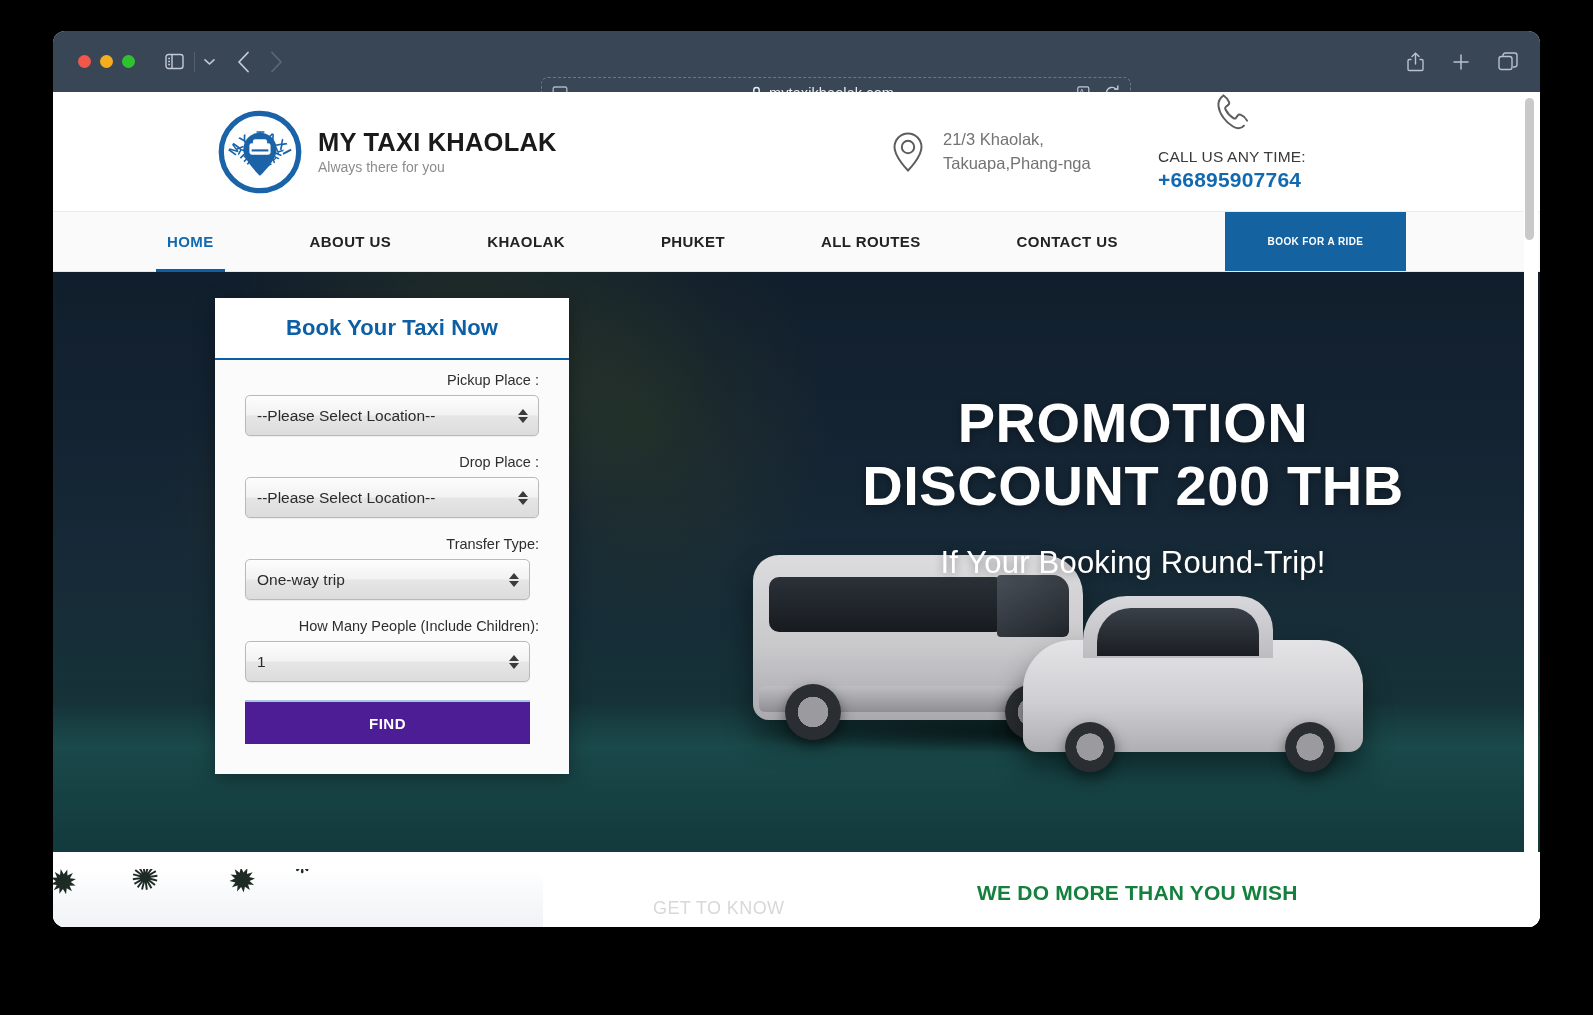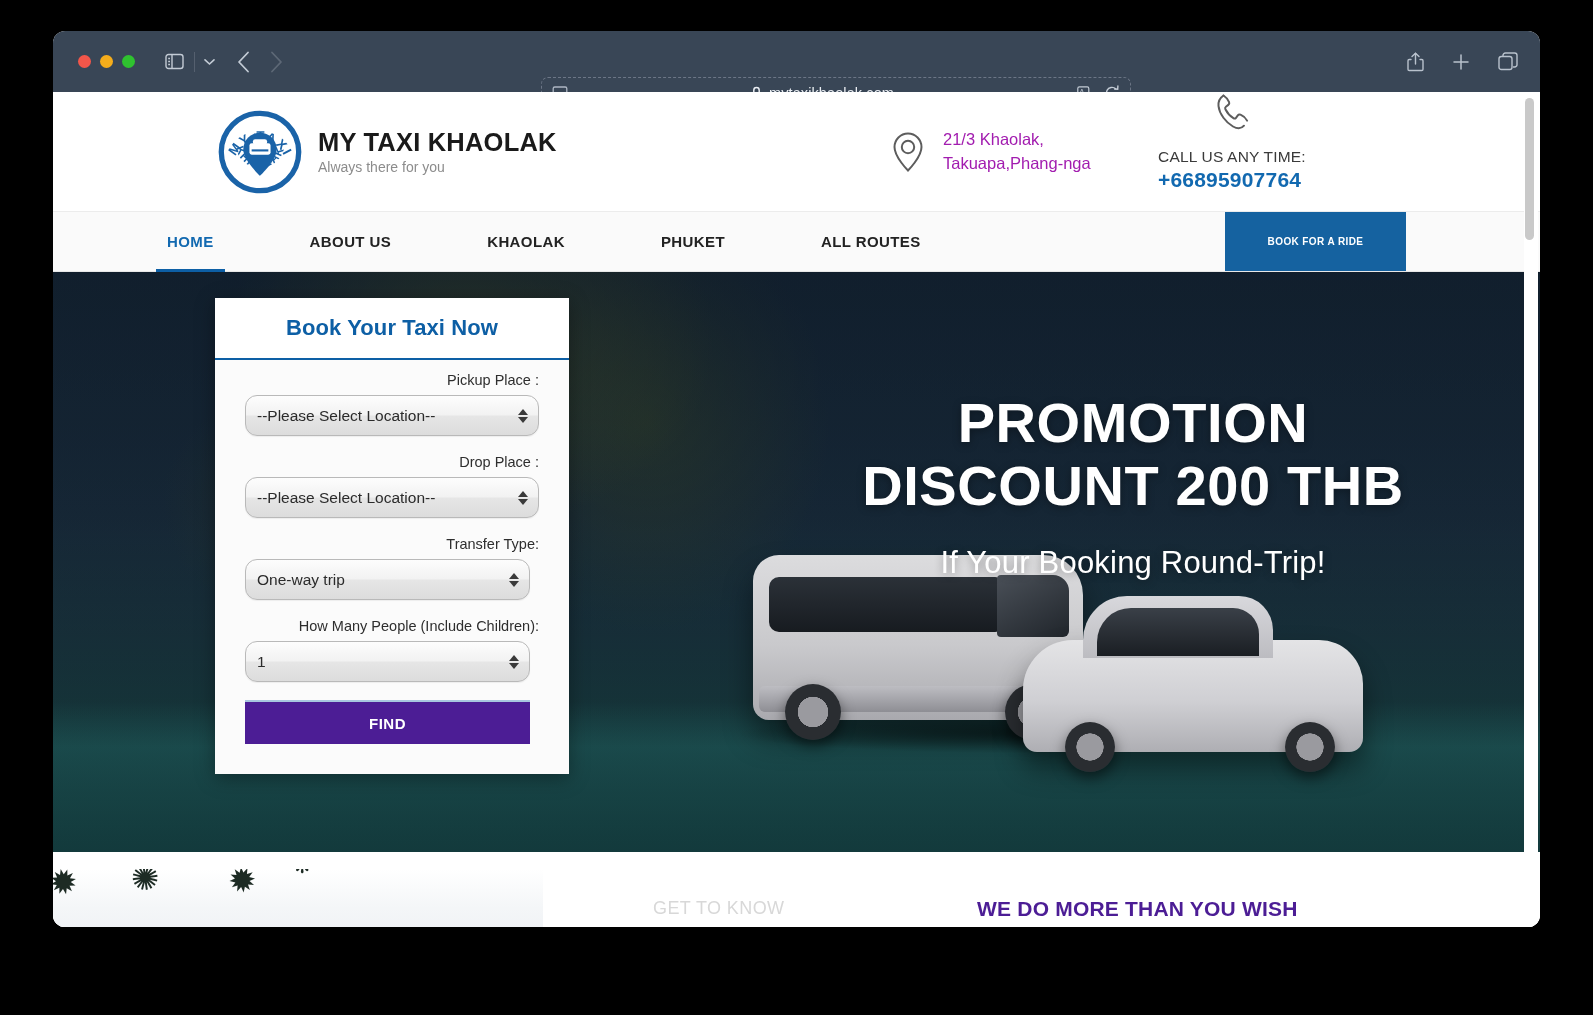--- a/index.html
+++ b/index.html
@@ -95,21 +95,21 @@
     width: 88px; height: 88px; position: relative; flex: none;
   }
   #brand-text-wrap { display: flex; flex-direction: column; justify-content: center; }
   #brand-title {
     font-size: 25.5px; font-weight: bold; color: #1a1a1a; letter-spacing: .2px;
     line-height: 1.1;
   }
   #brand-tagline { font-size: 14px; color: #8c8c8c; margin-top: 3px; }
 
   #contact-block { position: absolute; left: 838px; top: 0; height: 119px; display:flex; align-items:center; gap: 18px; }
-  #address-text { font-size: 16.5px; color: #a21caf; line-height: 1.45; }
+  #address-text { font-size: 16.5px; color: #737373; line-height: 1.45; }
   #phone-block { position: absolute; left: 1105px; top: 0; height:119px; display:flex; align-items:center; gap: 16px; flex-direction: column; }
   #call-label { font-size: 15.5px; color: #3a3a3a; letter-spacing: .2px; }
   #phone-number { font-size: 21px; font-weight: bold; color: #1269b0; margin-top: 2px; letter-spacing:.2px; }
   .hdr-icon { color: #5d5d5d; display:flex; align-items:center; }
 
   
   #nav-bar {
     height: 61px; background: #fafafa;
     border-top: 1px solid #ececec; border-bottom: 1px solid #e8e8e8;
     display: flex; align-items: stretch; position: relative;
@@ -243,21 +243,21 @@
   }
   #booking-title { font-size: 22px; font-weight: bold; color: #0d5fa5; letter-spacing:.1px; }
   #booking-body { padding: 12px 30px 30px 30px; text-align: right; }
   .field-label {
     font-size: 14.5px; color: #2e2e2e; margin-bottom: 7px; display:block;
   }
   .select-wrap { position: relative; margin-bottom: 18px; }
   .fake-select {
     width: 100%; height: 41px;
     background: linear-gradient(to bottom, #fdfdfd 0%, #f2f2f2 48%, #e6e6e6 52%, #dcdcdc 100%);
-    border: 1px solid #b9b9b9; border-radius: 12px;
+    border: 1px solid #b9b9b9; border-radius: 5px;
     display: flex; align-items: center;
     padding: 0 30px 0 11px;
     font-size: 15.5px; color: #2b2b2b;
     box-shadow: 0 1px 1px rgba(0,0,0,0.06);
     cursor: pointer;
     white-space: nowrap; overflow: hidden;
   }
   .stepper {
     position: absolute; right: 11px; top: 50%; transform: translateY(-50%);
     display: flex; flex-direction: column; gap: 2px; pointer-events: none;
@@ -291,22 +291,22 @@
     background: linear-gradient(to bottom, #ffffff 0%, #f4f6f8 38%, #e9edf1 100%);
     border-bottom-left-radius: 10px;
     overflow:hidden;
   }
   .frond { position:absolute; color: #1d2b24; font-size: 34px; line-height: 1; }
   #get-to-know {
     position: absolute; left: 560px; top: 46px;
     font-size: 18px; color: #d8d8d8; letter-spacing: .4px; margin-left: 40px;
   }
   #we-do-more {
-    position: absolute; left: 924px; top: 45px;
-    font-size: 21px; font-weight: bold; color: #4c1d95; letter-spacing: .2px;
+    position: absolute; left: 924px; top: 29px;
+    font-size: 21px; font-weight: bold; color: #15803d; letter-spacing: .2px;
   }
 
   
   #scrollbar-track {
     position: absolute; right: 2px; top: 0; width: 14px; height: 835px;
     background: #ffffff;
   }
   #scrollbar-thumb {
     position: absolute; right: 4px; top: 6px;
     width: 9px; height: 142px; border-radius: 5px;
@@ -467,20 +467,21 @@
         </div>
       </div>
 
       <div id="nav-bar">
         <div id="nav-items">
           <div class="nav-item active">HOME</div>
           <div class="nav-item">ABOUT US</div>
           <div class="nav-item">KHAOLAK</div>
           <div class="nav-item">PHUKET</div>
           <div class="nav-item">ALL ROUTES</div>
+          <div class="nav-item">CONTACT US</div>
         </div>
         <div id="book-ride-btn">BOOK FOR A RIDE</div>
       </div>
 
       <div id="hero">
         <div id="hero-veil"></div>
         <div id="hero-water"></div>
 
         <div id="vehicles">
           <div class="shadow-blob"></div>

